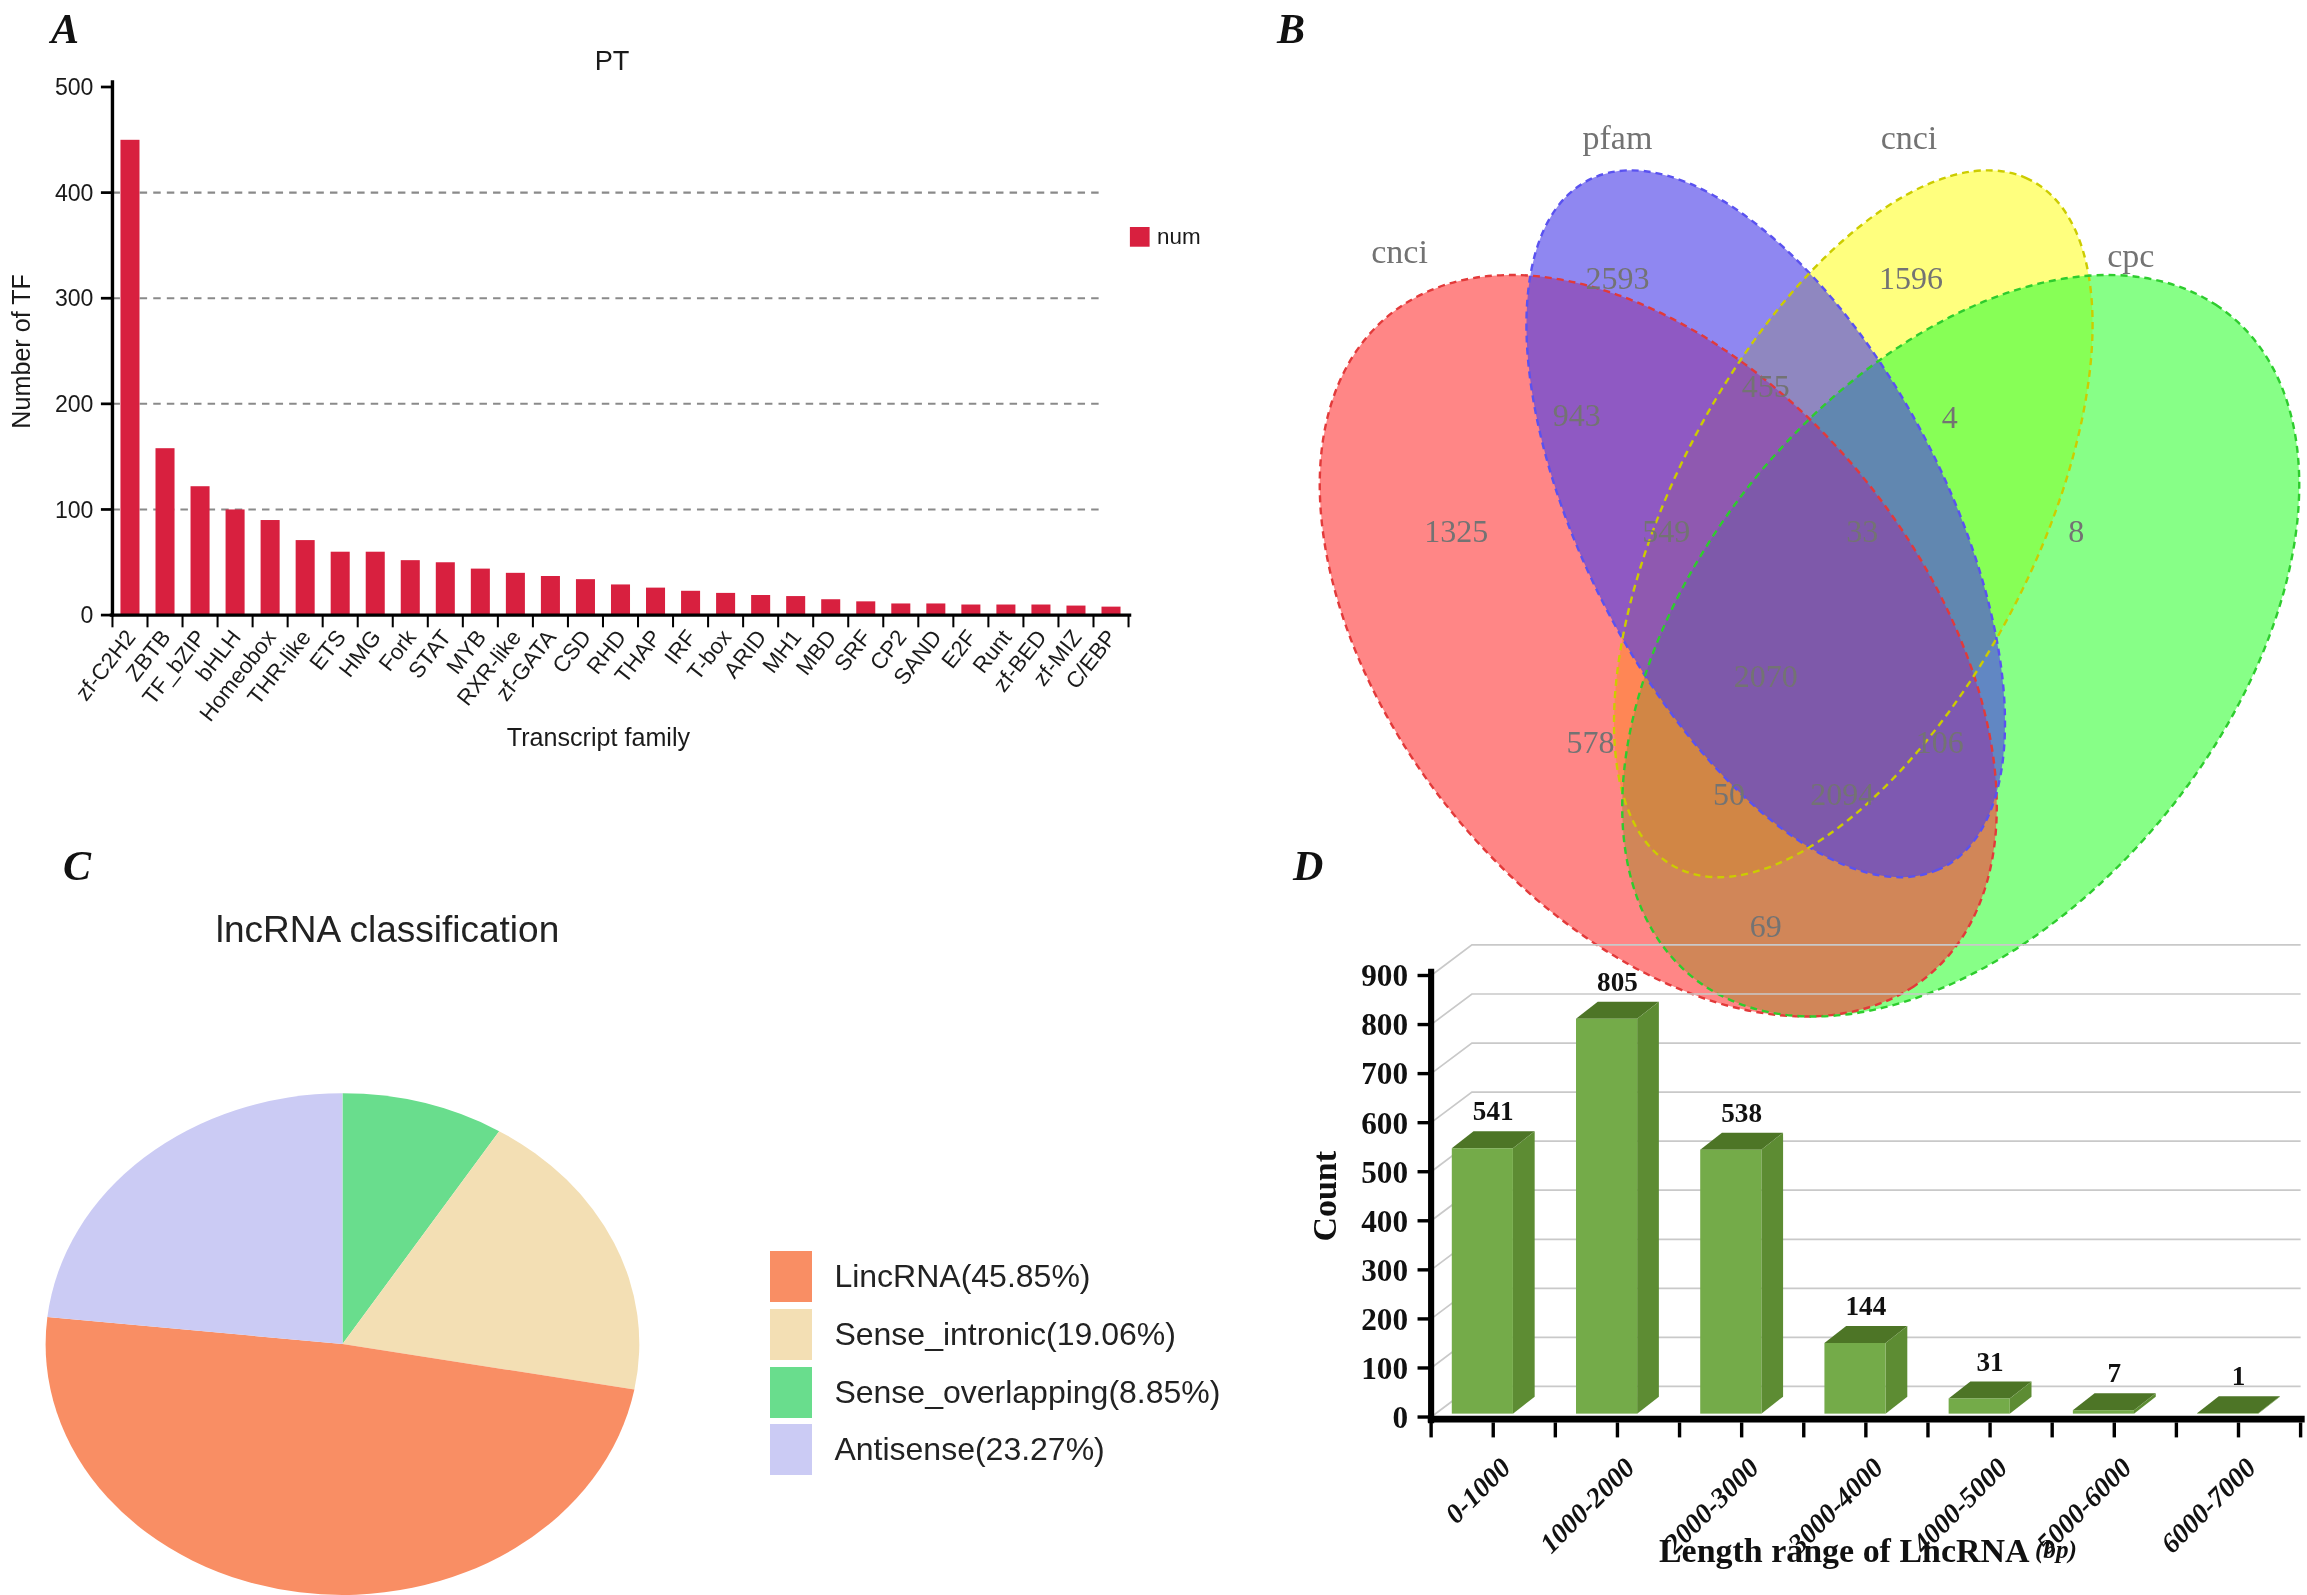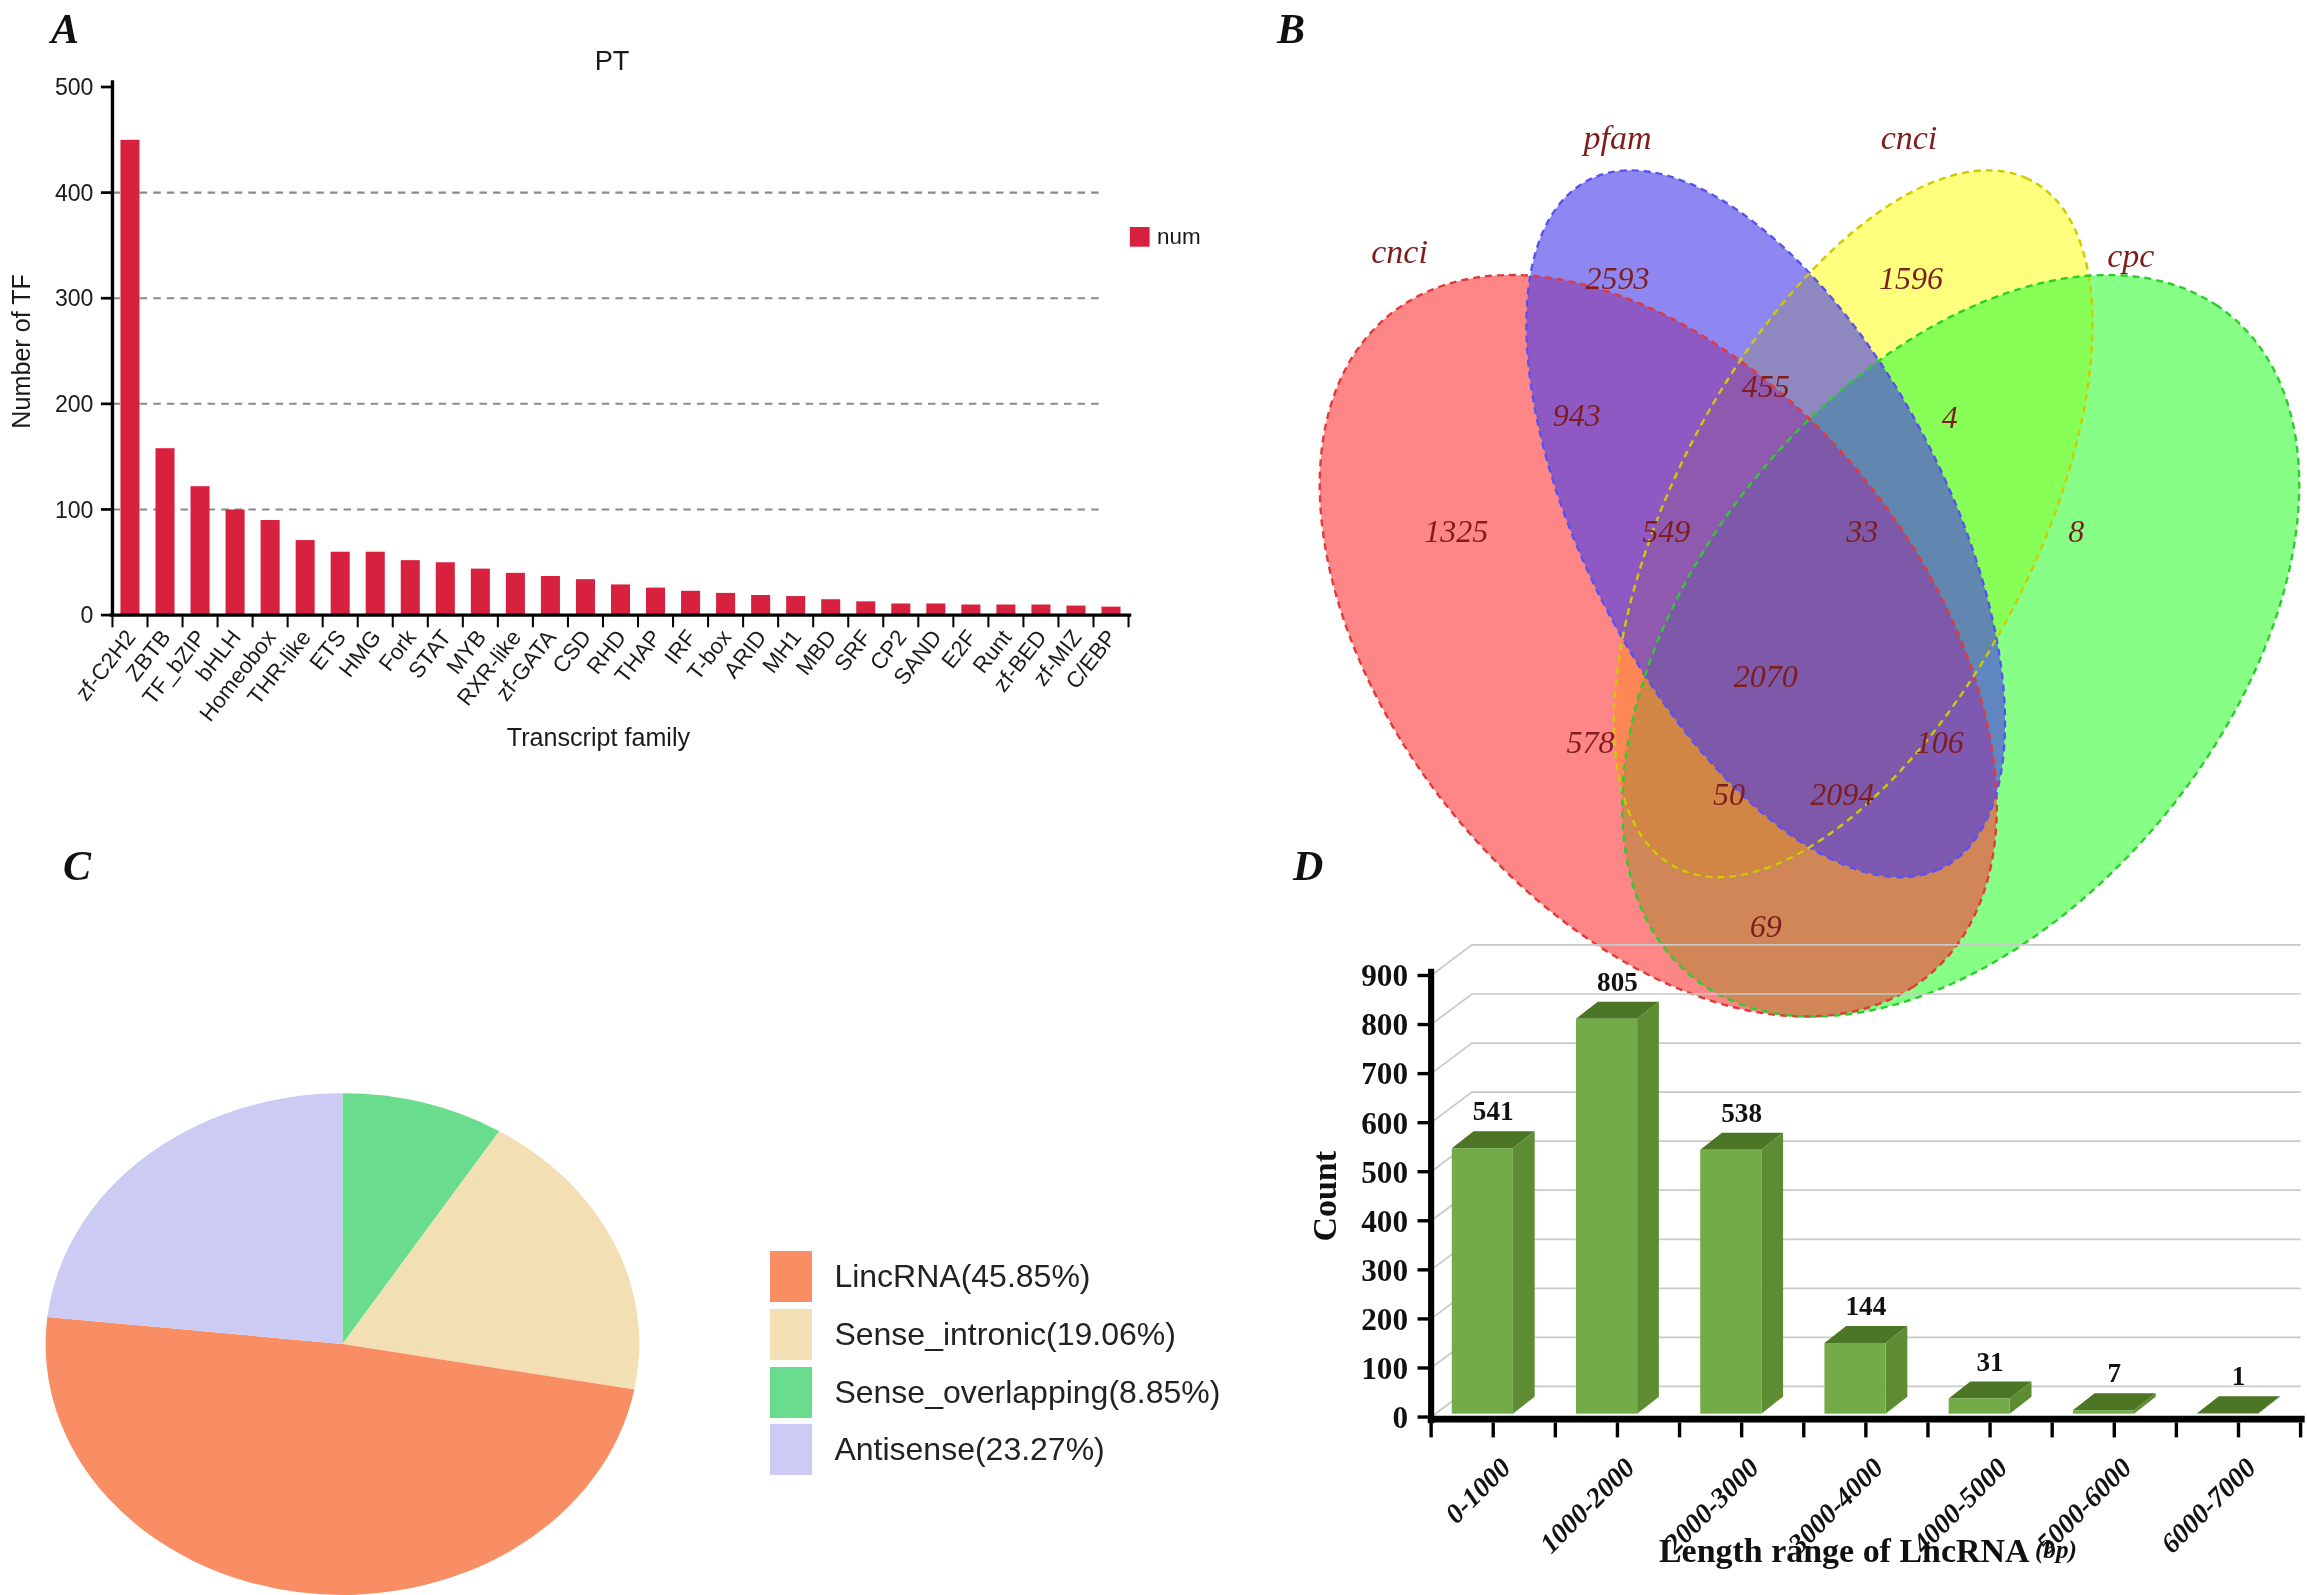--- a/index.html
+++ b/index.html
@@ -5,21 +5,21 @@
   html,body{margin:0;padding:0;background:#fff;}
   #fig{position:relative;width:2307px;height:1595px;background:#fff;overflow:hidden;
        font-family:"Liberation Sans",sans-serif;}
   .panel-letter{position:absolute;font-family:"Liberation Serif",serif;font-weight:bold;
        font-style:italic;font-size:42px;color:#111;}
   svg{position:absolute;overflow:visible;}
   .a-text{font-family:"Liberation Sans",sans-serif;fill:#1a1a1a;}
   .d-text{font-family:"Liberation Serif",serif;fill:#111;font-weight:bold;}
   .venn-wrap{position:absolute;left:1312px;top:116px;width:995px;height:931px;}
   .venn-label{position:absolute;transform:translate(-50%,-50%);
-       font-family:"Liberation Serif",serif;color:#7f1d1d;white-space:nowrap;font-style:italic;}
+       font-family:"Liberation Serif",serif;color:#737373;white-space:nowrap;}
   .venn-set-name{font-size:34px;}
   .venn-num{font-size:32px;}
   .pie-title{position:absolute;left:170px;top:909px;width:435px;text-align:center;
        font-size:37px;color:#222;}
   .c-legend{position:absolute;left:770px;top:1251px;}
   .c-legend-row{position:absolute;left:0;height:51px;display:flex;align-items:center;}
   .c-chip{width:42px;height:51px;flex:0 0 42px;}
   .c-leg-label{margin-left:22.4px;font-size:32px;color:#222;white-space:nowrap;}
 </style>
 </head>
@@ -183,20 +183,21 @@
         <div class="venn-label venn-num" style="left: 63.1%; top: 67.2%;">106</div>
         <div class="venn-label venn-num" style="left: 45.6%; top: 87%;">69</div>
         <div class="venn-label venn-num" style="left: 35.6%; top: 44.6%;">549</div>
         <div class="venn-label venn-num" style="left: 55.3%; top: 44.6%;">33</div>
         <div class="venn-label venn-num" style="left: 38.3%; top: 72.8%; margin-left: 36px;">50</div>
         <div class="venn-label venn-num" style="left: 53.3%; top: 72.8%;">2094</div>
         <div class="venn-label venn-num" style="left: 45.6%; top: 60.2%;">2070</div>
       </div>
   </div>
 
+  <div class="pie-title">lncRNA classification</div>
   <svg id="panel-c" style="left:45px;top:1093px;" width="595" height="502" viewBox="0 0 876 739">
       <path d="M 438 369.5 L 438.0 0.5 A 437 369 0 0 1 668.7 56.1 Z" fill="#69dd8d"></path>
       <path d="M 438 369.5 L 668.7 56.1 A 437 369 0 0 1 867.7 436.6 Z" fill="#f3dfb4"></path>
       <path d="M 438 369.5 L 867.7 436.6 A 437 369 0 0 1 3.5 329.7 Z" fill="#f98e64"></path>
       <path d="M 438 369.5 L 3.5 329.7 A 437 369 0 0 1 437.7 0.5 Z" fill="#cbcbf4"></path>
     </svg>
   <div class="c-legend" id="c-legend">
       <div class="c-legend-row" style="top: 0px;">
         <div class="c-chip" style="background: rgb(249, 142, 100);"></div>
         <span class="c-leg-label">LincRNA(45.85%)</span>

